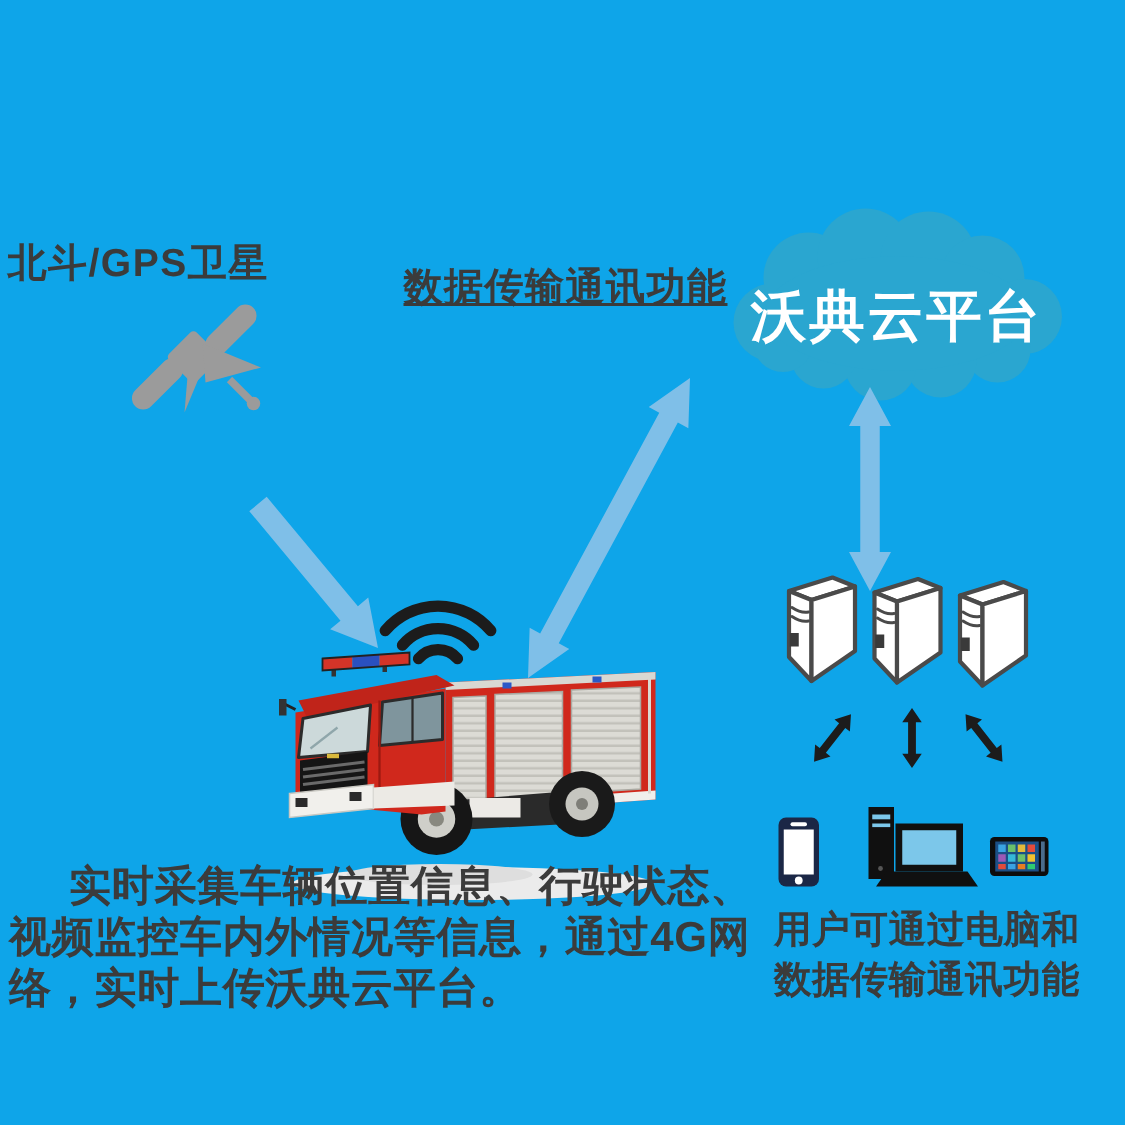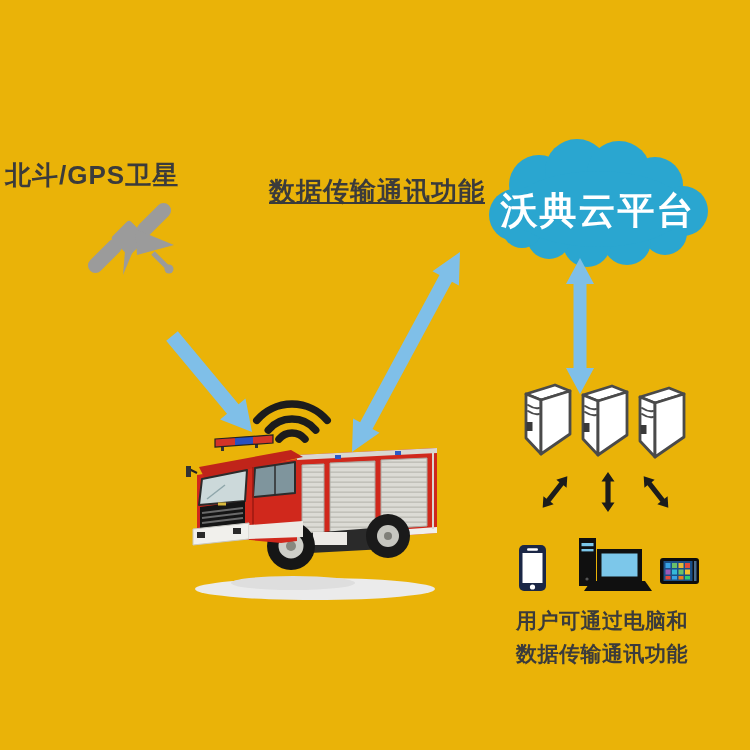--- a/index.html
+++ b/index.html
@@ -1,28 +1,28 @@
 <!DOCTYPE html>
 <html style="--cloud-blue: #2aa6d0; --arrow-blue: #7fbfe8; --text-dark: #3b3b3b; --truck-red: #d0281c; --icon-gray: #9b9b9b; --ink-black: #1c1c1c; --screen-blue: #7cc7ea;"><head>
 <meta charset="utf-8">
 <style>
   html,body{margin:0;padding:0;background:#fff;}
   .canvas{
-    position:relative;width:750px;height:750px;background:#eab308;overflow:hidden;
+    position:relative;width:750px;height:750px;background:#0ea5e9;overflow:hidden;
     font-family:"Liberation Sans","DejaVu Sans",sans-serif;
     color:var(--text-dark,#3b3b3b);
   }
   .abs{position:absolute;}
   .label{font-size:26px;font-weight:bold;letter-spacing:1px;white-space:nowrap;}
   .sat-label{left:5px;top:158px;}
   .gps-label{left:4px;top:292px;}
   .trans-label{left:269px;top:174px;text-decoration:underline;}
   .text-left{left:6px;top:574px;width:505px;font-size:28px;font-weight:bold;line-height:34px;letter-spacing:0.5px;}
   .text-left .indent{padding-left:40px;}
-  .text-right{left:516px;top:604px;font-size:21px;font-weight:bold;line-height:33px;letter-spacing:0.5px;}
+  .text-right{left:516px;top:604px;font-size:25px;font-weight:bold;line-height:33px;letter-spacing:0.5px;}
   svg{display:block;overflow:visible;}
   .f-arrow{fill:var(--arrow-blue,#7fbfe8);}
   .f-cloud{fill:var(--cloud-blue,#2aa6d0);}
   .f-gray{fill:var(--icon-gray,#9b9b9b);}
   .f-red{fill:var(--truck-red,#d0281c);}
   .f-ink{fill:var(--ink-black,#1c1c1c);}
   .s-ink{stroke:var(--ink-black,#1c1c1c);fill:none;}
   .f-screen{fill:var(--screen-blue,#7cc7ea);}
   .cloud-text{fill:#fff;font-size:37px;font-weight:bold;letter-spacing:2px;}
   .srv{fill:#fff;stroke:#4a4a4a;stroke-width:2.8;stroke-linejoin:round;}
@@ -218,19 +218,24 @@
         <rect x="172" y="36.5" width="5" height="5" fill="#f0c02e"></rect>
         <rect x="152.5" y="43" width="5" height="3.5" fill="#e34b3a"></rect>
         <rect x="159" y="43" width="5" height="3.5" fill="#3aa3e3"></rect>
         <rect x="165.5" y="43" width="5" height="3.5" fill="#e67e22"></rect>
         <rect x="172" y="43" width="5" height="3.5" fill="#2ecc71"></rect>
       </g>
       <rect x="181" y="28" width="2.5" height="20" fill="#4a6c8c"></rect>
     </g>
   </svg>
 
+  <div class="abs text-left">
+    <div class="indent">实时采集车辆位置信息、行驶状态、</div>
+    <div>视频监控车内外情况等信息，通过4G网</div>
+    <div>络，实时上传沃典云平台。</div>
+  </div>
 
   <div class="abs text-right">
     <div>用户可通过电脑和</div>
     <div>数据传输通讯功能</div>
   </div>
 
 </div>
 
 </body></html>

